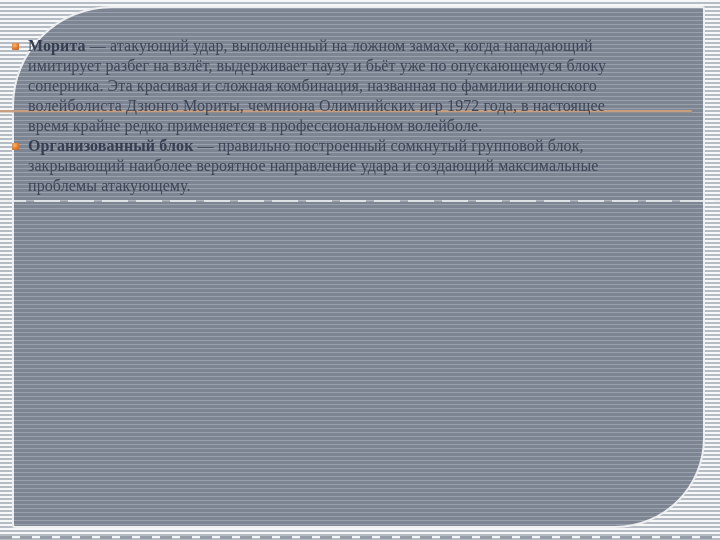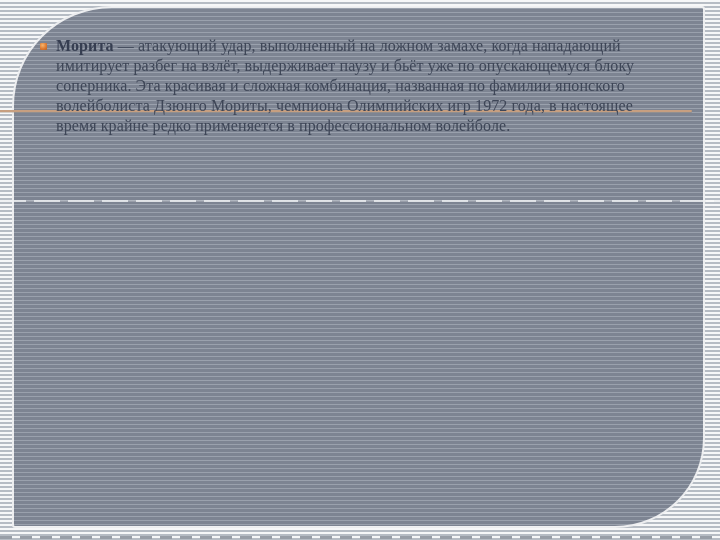--- a/index.html
+++ b/index.html
@@ -47,21 +47,21 @@
       var(--accent-line-white) 0 26px, rgba(255,255,255,0.25) 26px 34px);
     opacity:0.85;
   }
   .bottom-dashes{
     position:absolute;left:0;bottom:1px;width:720px;height:3px;z-index:2;
     background:repeating-linear-gradient(90deg,
       #989ea7 0 12px, transparent 12px 20px);
   }
   .bullets{
     position:relative;z-index:3;
-    list-style:none;margin:0;padding:36px 28px 0 40px;
+    list-style:none;margin:0;padding:36px 28px 0 12px;
   }
   .bullet-item{
     display:flex;align-items:flex-start;margin:0;padding:0;
   }
   .marker{
     flex:0 0 auto;width:7px;height:7px;margin:7px 9px 0 0;
     border-radius:1px;
     background:radial-gradient(circle at 38% 32%, #f7b66d 0%, var(--bullet) 55%, #b85f1f 100%);
   }
   .bullet-text{
@@ -79,14 +79,18 @@
 
   <div class="accent-line tan"></div>
   <div class="accent-line white"></div>
   <div class="bottom-dashes"></div>
 
   <ul class="bullets">
     <li class="bullet-item">
       <span class="marker"></span>
       <p class="bullet-text"><b>Морита</b><span> — атакующий удар, выполненный на ложном замахе, когда нападающий имитирует разбег на взлёт, выдерживает паузу и бьёт уже по опускающемуся блоку соперника. Эта красивая и сложная комбинация, названная по фамилии японского волейболиста Дзюнго Мориты, чемпиона Олимпийских игр 1972 года, в настоящее время крайне редко применяется в профессиональном волейболе.</span></p>
     </li>
+    <li class="bullet-item">
+      <span class="marker"></span>
+      <p class="bullet-text"><b>Организованный блок</b><span> — правильно построенный сомкнутый групповой блок, закрывающий наиболее вероятное направление удара и создающий максимальные проблемы атакующему.</span></p>
+    </li>
   </ul>
 </div>
 
 </body></html>

